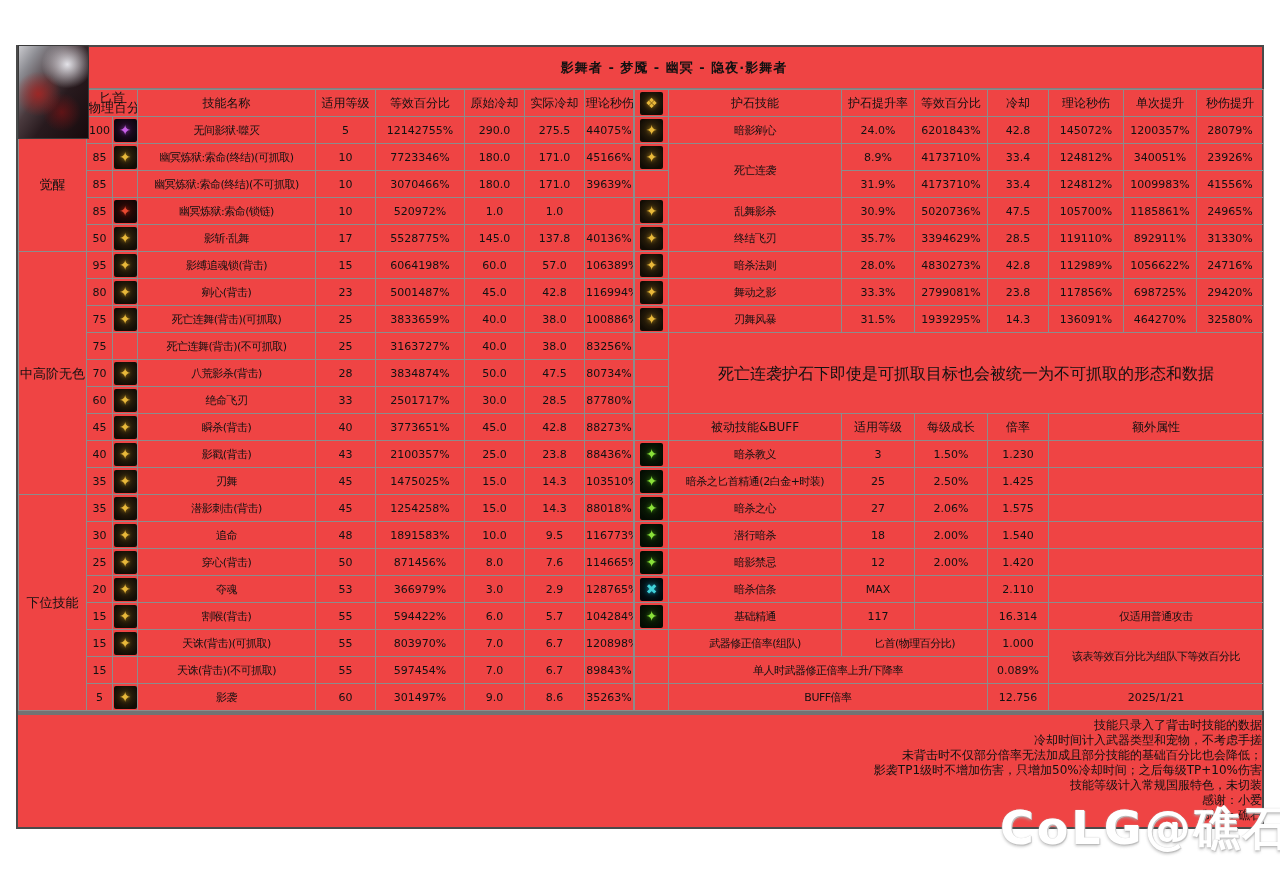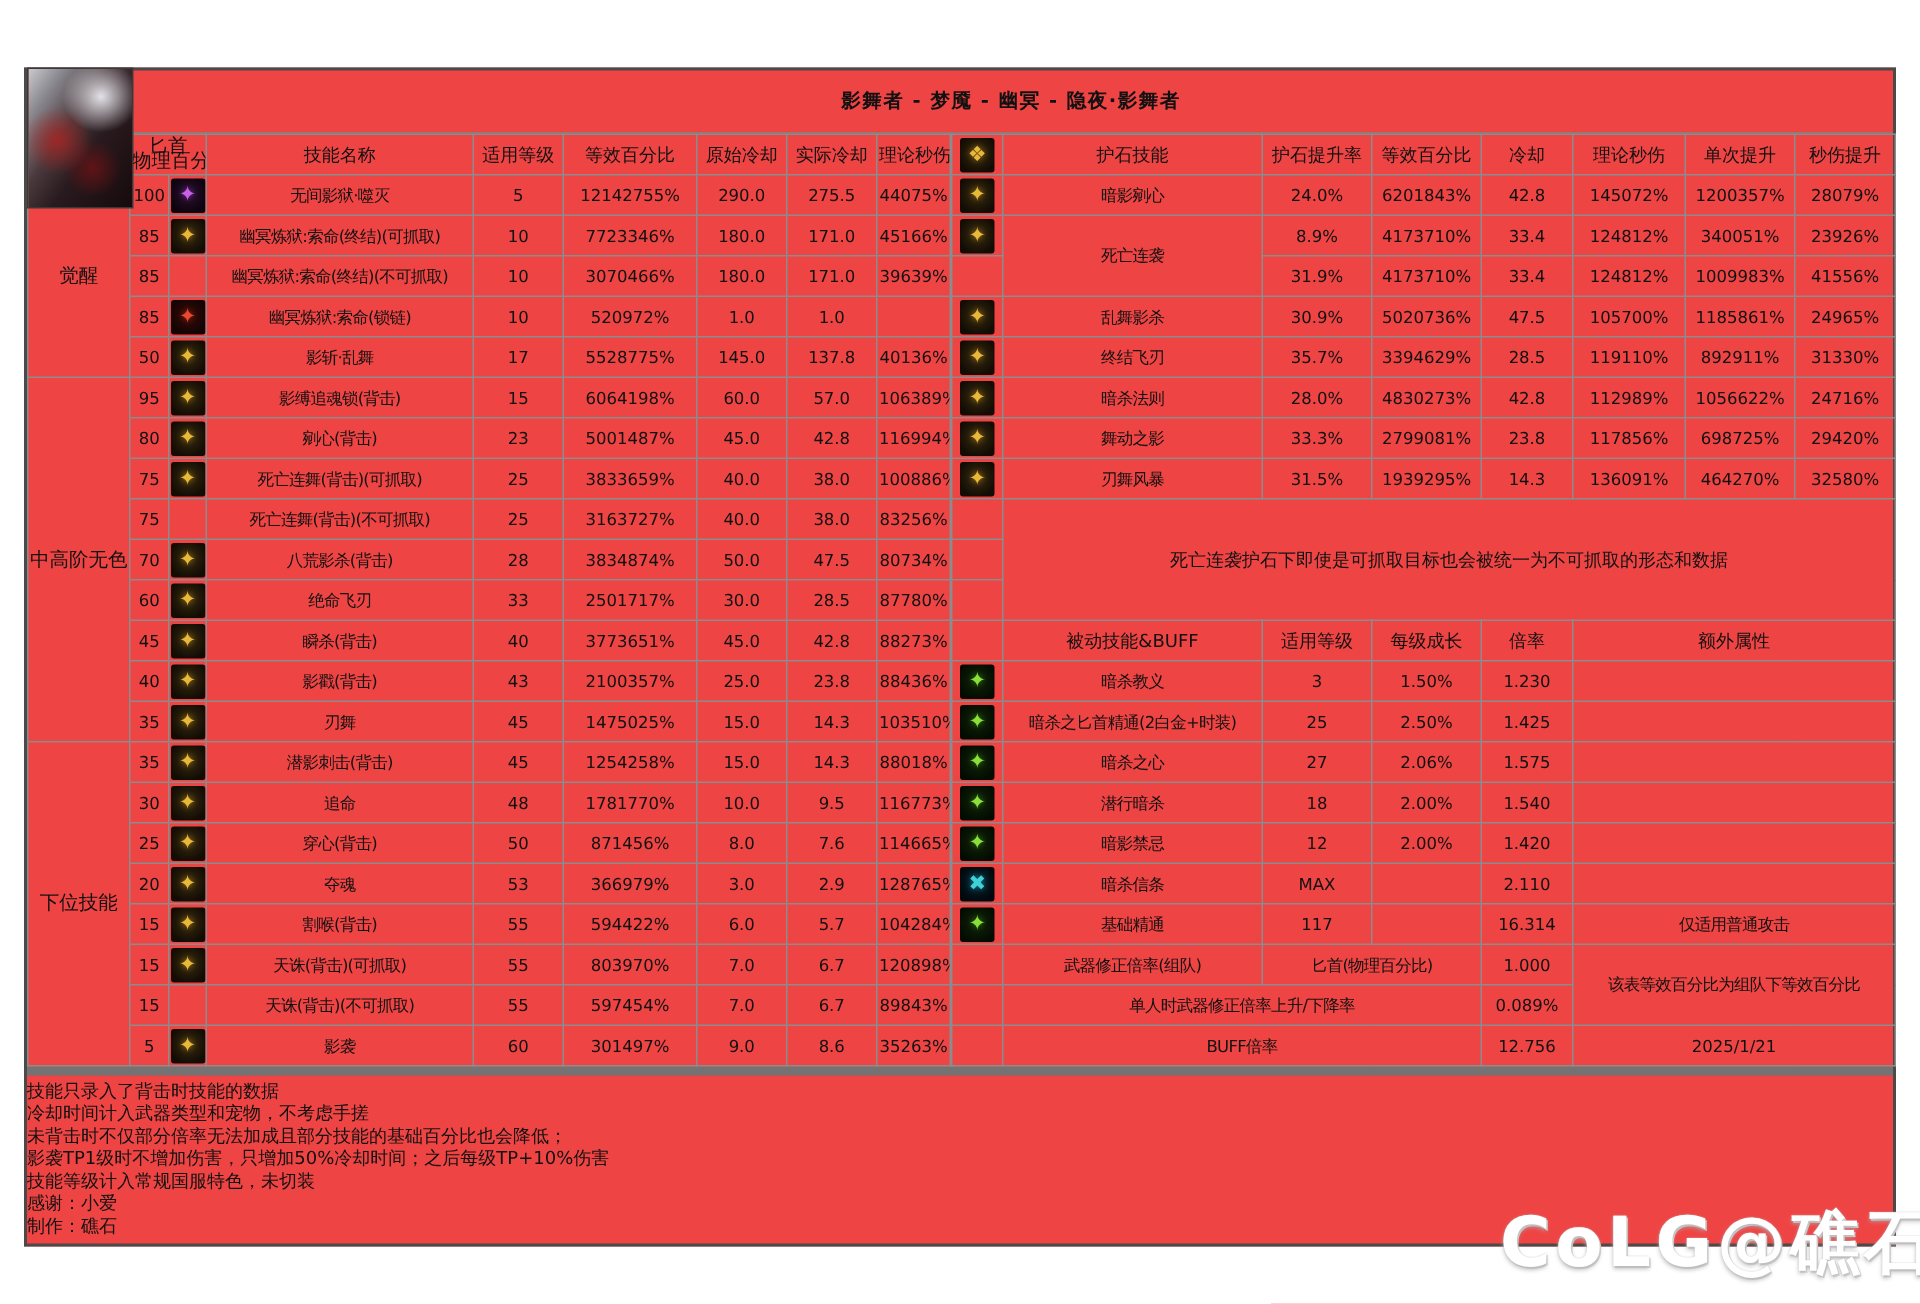--- a/index.html
+++ b/index.html
@@ -13,30 +13,30 @@
   .ltable{width:615px;}
   .rtable{width:629px;}
   td{border:1px solid #8c8c8c;height:26px;padding:0 1px;text-align:center;vertical-align:middle;
      overflow:hidden;white-space:nowrap;font-size:11px;line-height:13px;}
   thead td{font-size:12px;}
   td.corner{border-top-color:#4a4a4a;}
   td.pcth{font-size:13px;line-height:10px;}
   td.group-cell{font-size:13px;}
   td.name{font-size:11px;letter-spacing:-0.5px;}
   td.hdr{font-size:12px;}
-  td.notecell{font-size:12px;letter-spacing:0;margin-left:17px;}
+  td.notecell{font-size:16px;letter-spacing:0;margin-left:17px;}
   td.iconcell{padding:0;}
   .icon{display:inline-block;width:23px;height:23px;line-height:23px;font-size:14px;text-align:center;
         border-radius:2px;background:radial-gradient(circle at 50% 45%,#3a2c10 0%,#120c04 75%);vertical-align:middle;}
   .icon-gold{color:#e8b83a;text-shadow:0 0 4px #a87a14;}
   .icon-purple{color:#c860e8;background:radial-gradient(circle at 50% 45%,#2c1030 0%,#0c040e 75%);text-shadow:0 0 4px #8030a0;}
   .icon-red{color:#e84830;background:radial-gradient(circle at 50% 45%,#380c08 0%,#120404 75%);text-shadow:0 0 4px #a02010;}
   .icon-green{color:#8ae03a;background:radial-gradient(circle at 50% 45%,#102408 0%,#040c02 75%);text-shadow:0 0 4px #3a8010;}
   .icon-teal{color:#40d0d8;background:radial-gradient(circle at 50% 45%,#06242c 0%,#02080c 75%);text-shadow:0 0 4px #1080a0;}
-  .notes{border-top:6px solid #737373;padding:3px 0 4px 0;text-align:left;}
+  .notes{border-top:4px solid #737373;padding:3px 0 4px 0;text-align:right;}
   .notes div{font-size:12px;line-height:15px;}
   .portrait{position:absolute;left:18px;top:45px;width:69px;height:92px;z-index:5;border:1px solid #3a3a3a;
     background:
       radial-gradient(ellipse 60% 42% at 70% 20%, rgba(236,236,242,0.95), rgba(236,236,242,0) 62%),
       radial-gradient(ellipse 46% 34% at 28% 52%, rgba(170,36,34,0.85), rgba(90,12,14,0) 72%),
       radial-gradient(ellipse 40% 30% at 62% 72%, rgba(120,18,20,0.7), rgba(60,8,10,0) 70%),
       linear-gradient(125deg,#cacace 0%,#8e8e94 16%,#4a3a3e 40%,#281a1e 60%,#170a0c 100%);}
   .watermark{position:absolute;left:1000px;top:798px;z-index:9;font-weight:bold;font-size:46px;
     letter-spacing:3px;color:#ffffff;white-space:nowrap;
     text-shadow:0 2px 3px rgba(175,175,175,0.75), 0 0 1px #c8c8c8, 1px 1px 0 #d8d8d8;}
@@ -228,21 +228,21 @@
               <td>1254258%</td>
               <td>15.0</td>
               <td>14.3</td>
               <td>88018%</td>
             </tr>
             <tr>
               <td>30</td>
               <td class="iconcell"><span class="icon icon-gold">✦</span></td>
               <td class="name">追命</td>
               <td>48</td>
-              <td>1781770%</td>
+              <td>1891583%</td>
               <td>10.0</td>
               <td>9.5</td>
               <td>116773%</td>
             </tr>
             <tr>
               <td>25</td>
               <td class="iconcell"><span class="icon icon-gold">✦</span></td>
               <td class="name">穿心(背击)</td>
               <td>50</td>
               <td>871456%</td>

